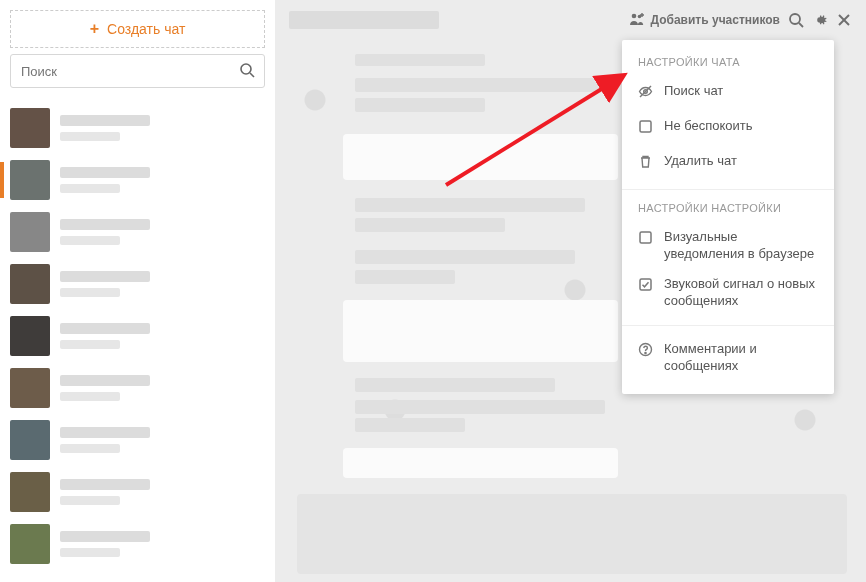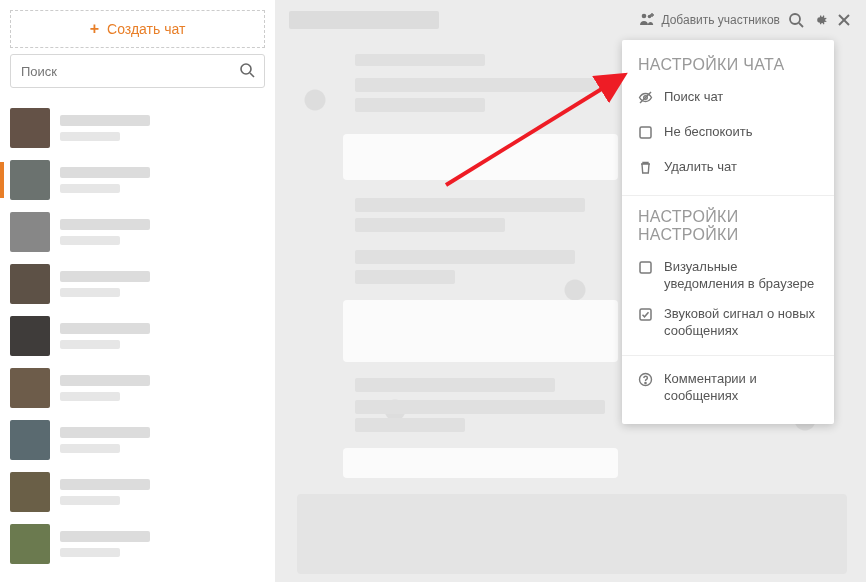--- a/index.html
+++ b/index.html
@@ -121,20 +121,21 @@
       width: 150px; height: 18px;
       background: #dcdcdc;
       border-radius: 2px;
     }
     .header-actions {
       margin-left: auto;
       display: flex;
       align-items: center;
       gap: 8px;
       color: #6f6f6f;
+      font-weight: bold;
     }
     .add-participants {
       display: flex;
       align-items: center;
       gap: 6px;
       font-size: 12px;
       cursor: pointer;
     }
     .hicon { width: 16px; height: 16px; cursor: pointer; }
 
@@ -186,21 +187,21 @@
       width: 212px;
       background: #fff;
       box-shadow: 0 2px 10px rgba(0,0,0,0.2);
       border-radius: 2px;
       padding: 12px 0;
       z-index: 5;
       font-size: 13px;
       color: #555;
     }
     .sp-section-title {
-      font-size: 16px;
+      font-size: 11px;
       color: #999;
       letter-spacing: 0.3px;
       padding: 4px 16px 8px 16px;
     }
     .sp-item {
       display: flex;
       align-items: flex-start;
       gap: 10px;
       padding: 7px 16px;
       cursor: pointer;

